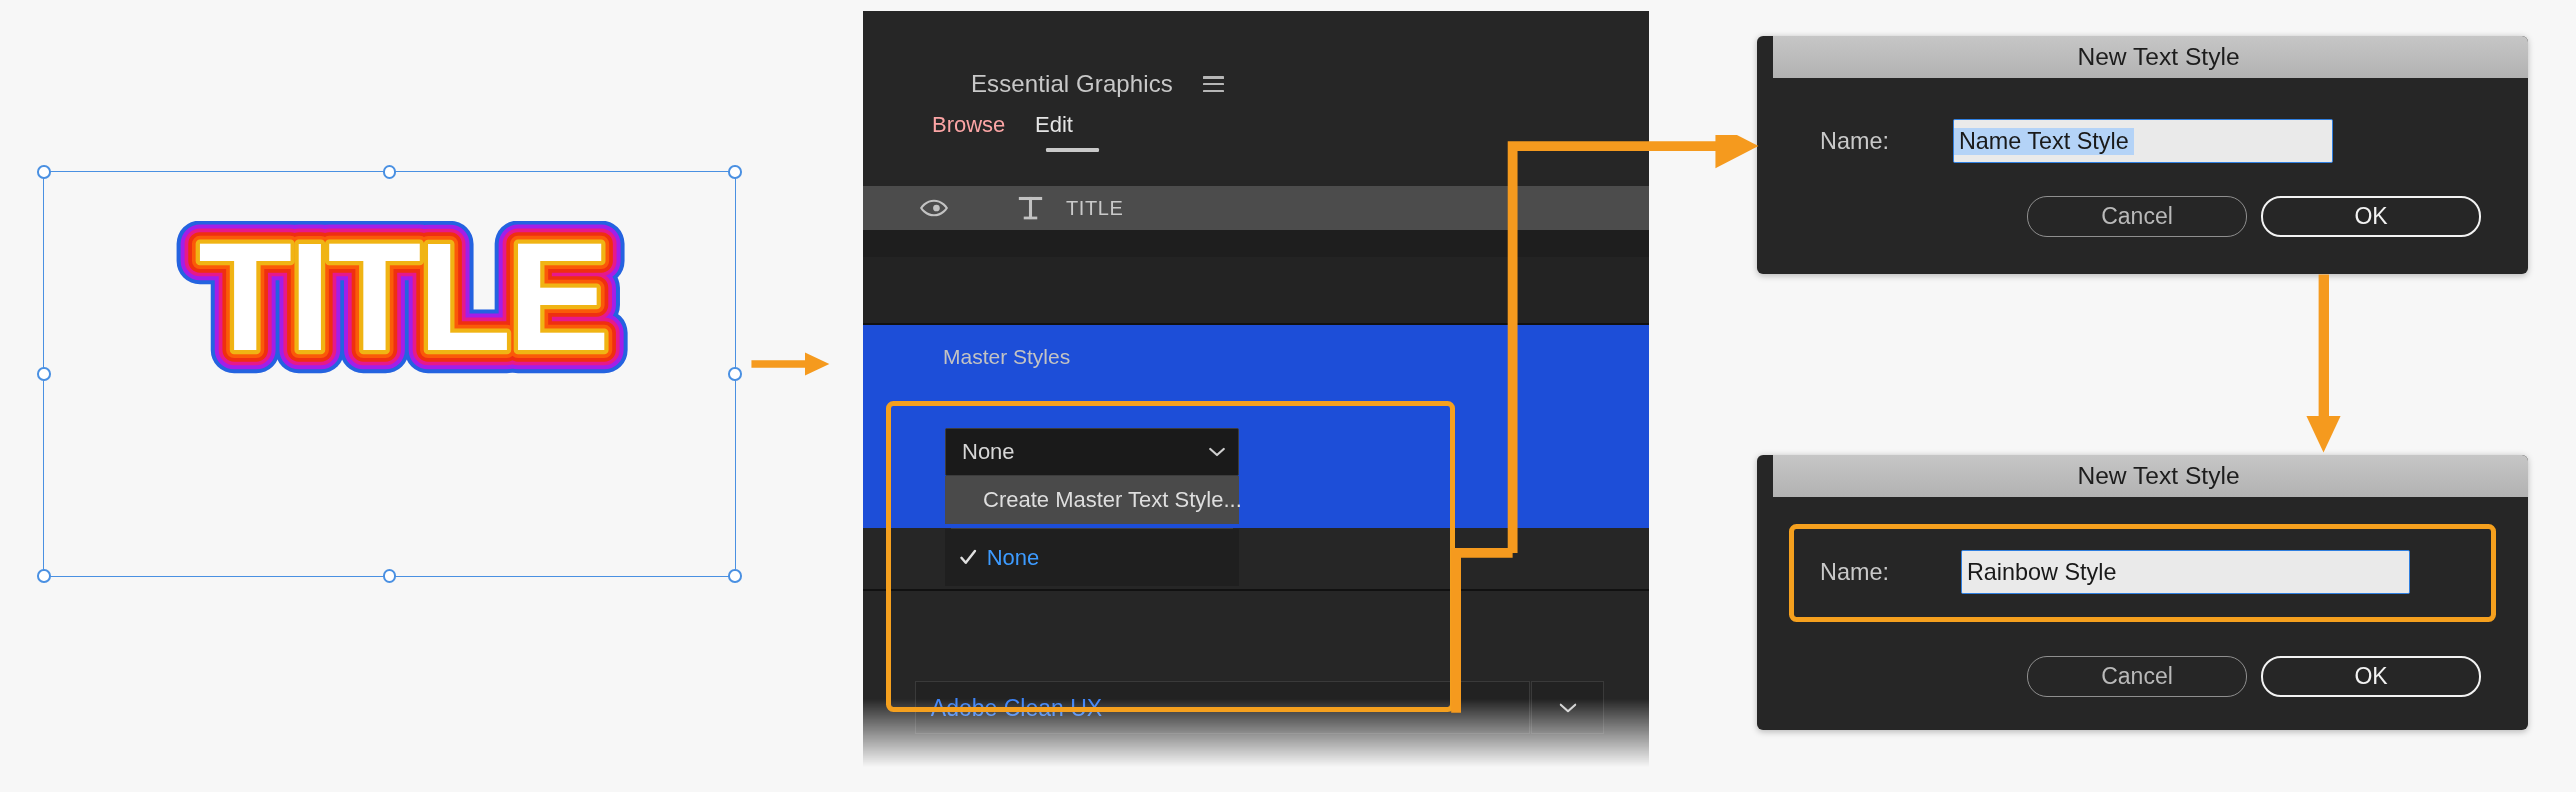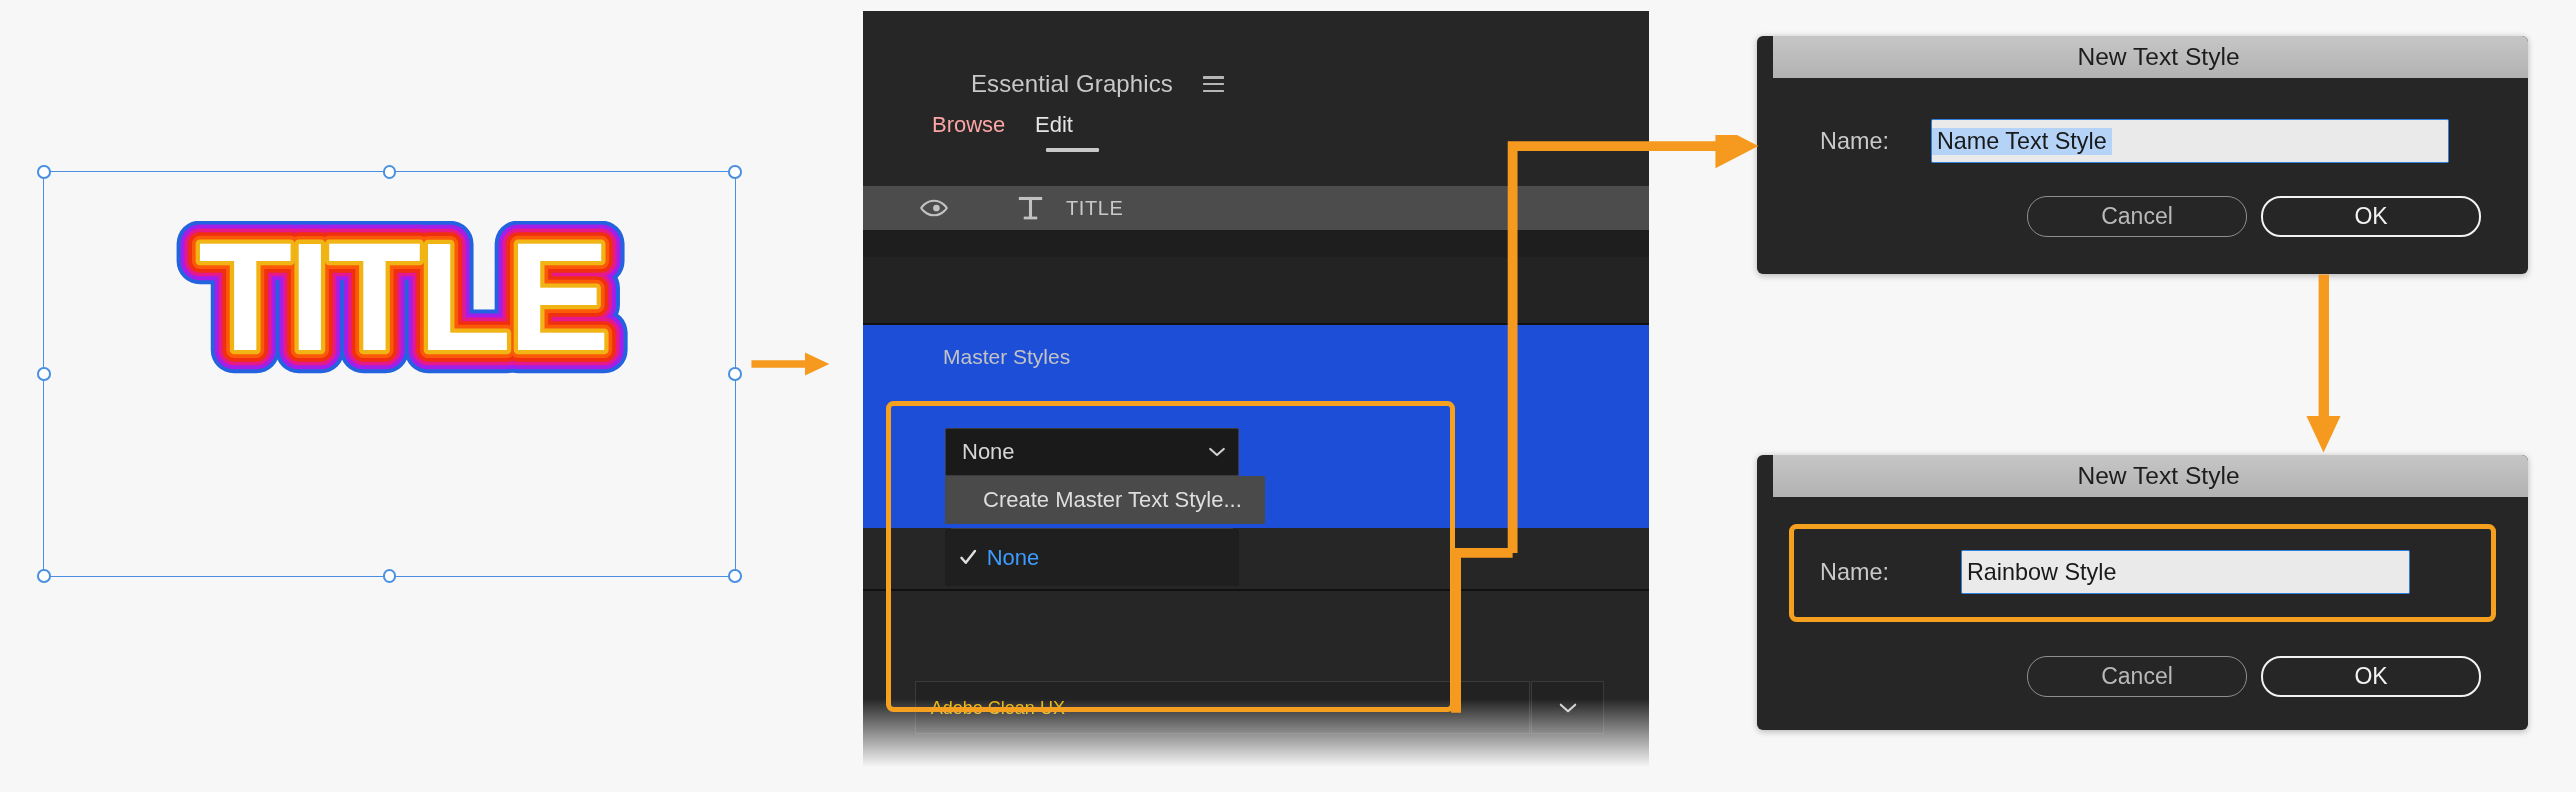--- a/index.html
+++ b/index.html
@@ -89,21 +89,21 @@
     background:#1a1a1a;border:0.6px solid #3c3c3c;box-sizing:border-box;border-radius:1.8px;
   }
   #ms-select-value{position:absolute;left:16px;top:50%;transform:translateY(-50%);color:#d6d6d6;font-size:22px;}
   #ms-select-chevron{position:absolute;right:13.5px;top:50%;transform:translateY(-50%);width:16px;height:9.8px;}
 
   
   #ms-dropdown{
     position:absolute;left:945px;top:476px;width:294px;height:0;
   }
   #ms-dd-create{
-    position:absolute;left:0;top:0;width:320px;height:48px;background:#4a4a4a;
+    position:absolute;left:0;top:0;width:294px;height:48px;background:#4a4a4a;
     display:flex;align-items:center;
   }
   #ms-dd-create span{margin-left:38px;color:#dedede;font-size:22px;white-space:nowrap;}
   #ms-dd-sep{position:absolute;left:6.1px;top:52px;width:282px;height:1.2px;background:#3d3d3d;}
   #ms-dd-none{
     position:absolute;left:0;top:53px;width:294px;height:57px;background:#1f1f1f;
     display:flex;align-items:center;
   }
   #ms-dd-check{margin-left:13.5px;width:18.4px;height:18.4px;}
   #ms-dd-none-label{margin-left:9.8px;color:#3d9bff;font-size:22px;}
@@ -111,21 +111,21 @@
 
   
   #eg-divider-2{position:absolute;left:0;top:578px;width:100%;height:1.8px;background:#111;}
 
   
   #font-row{position:absolute;left:52px;top:670px;width:688px;height:53px;}
   #font-field{
     position:absolute;left:0;top:0;width:615px;height:53px;
     border:0.6px solid #3a3a3a;box-sizing:border-box;background:#222;
   }
-  #font-name{position:absolute;left:14.8px;top:50%;transform:translateY(-50%);color:#eab308;font-size:18px;white-space:nowrap;}
+  #font-name{position:absolute;left:14.8px;top:50%;transform:translateY(-50%);color:#3b82f6;font-size:23px;white-space:nowrap;}
   #font-chevron-box{
     position:absolute;left:616px;top:0;width:73px;height:53px;
     border:0.6px solid #3a3a3a;box-sizing:border-box;background:#222;
   }
   #font-chevron{position:absolute;left:50%;top:50%;transform:translate(-50%,-50%);width:17px;height:10.4px;}
 
   
   #ms-highlight{
     position:absolute;left:886px;top:401px;width:569px;height:311px;
     border:5.5px solid #f5a01e;border-radius:7.4px;box-sizing:border-box;
@@ -164,21 +164,21 @@
     background:#262626;font-size:23px;
   }
   .dlg-btn.cancel{width:220px;border:1.8px solid #8f8f8f;color:#b9b9b9;}
   .dlg-btn.ok{width:220px;border:2.5px solid #f2f2f2;color:#f2f2f2;}
 
   
   #dialog-new-text-style-1{left:1757px;top:36px;width:771px;height:238px;}
   #dialog-new-text-style-1 .dialog-body{height:197px;}
   #dialog-new-text-style-1 .name-row{position:absolute;left:63px;top:41px;}
   #dialog-new-text-style-1 .name-label{width:111px;}
-  #dialog-new-text-style-1 .name-input{width:518px;height:44px;}
+  #dialog-new-text-style-1 .name-input{margin-left:22px;width:380px;height:44px;}
   #dialog-new-text-style-1 .dlg-buttons{left:270px;top:118px;}
 
   
   #arrow-dialog1-to-dialog2{position:absolute;left:2293px;top:274px;width:61px;height:184px;z-index:30;}
 
   
   #dialog-new-text-style-2{left:1757px;top:455px;width:771px;height:275px;}
   #dialog-new-text-style-2 .dialog-body{height:234px;}
   #dialog-new-text-style-2 .name-row{position:absolute;left:63px;top:53px;}
   #dialog-new-text-style-2 .name-label{width:111px;}

